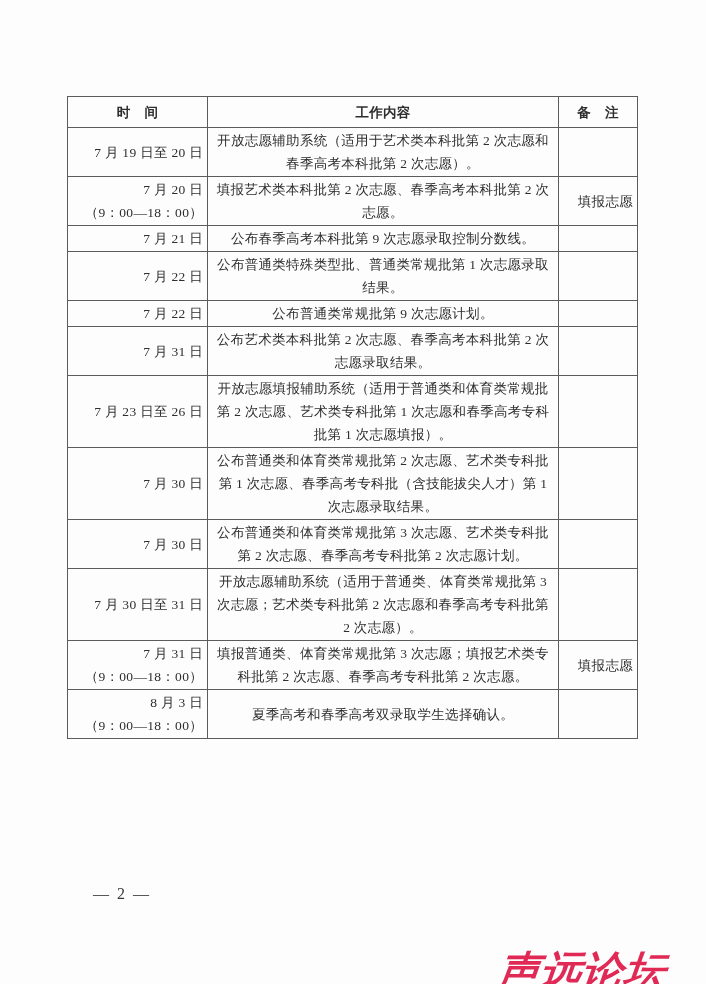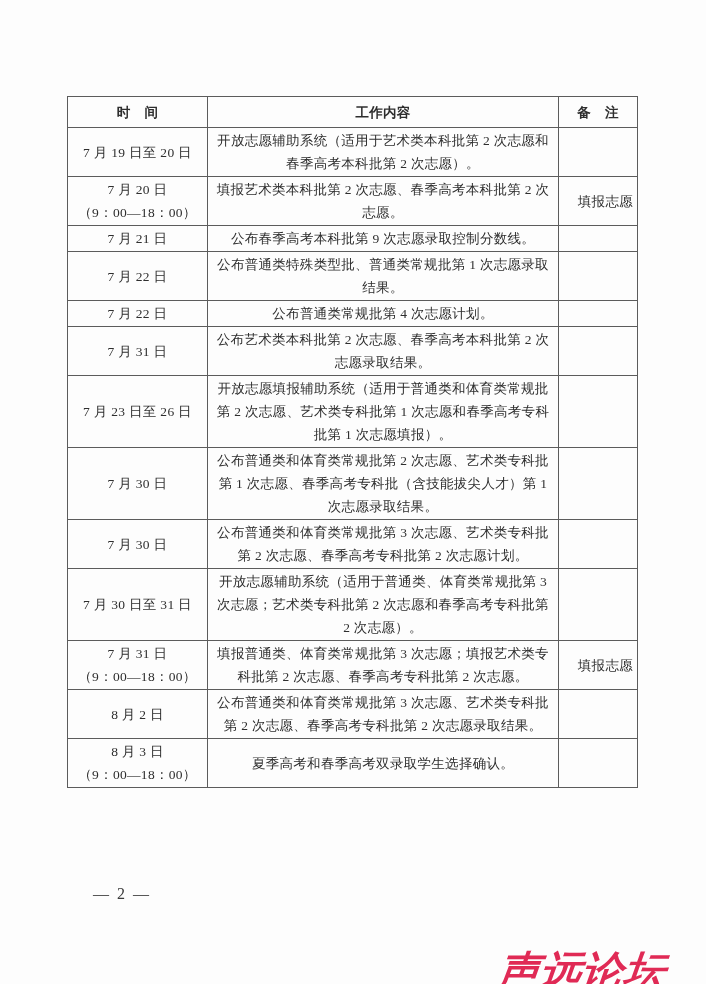--- a/index.html
+++ b/index.html
@@ -35,21 +35,21 @@
     vertical-align: middle;
     padding: 1px 4px;
     letter-spacing: 0.3px;
   }
   table.schedule th {
     font-weight: bold;
     text-align: center;
     height: 28px;
   }
   td.time {
-    text-align: center;
+    text-align: right;
     white-space: pre-line;
   }
   td.content {
     text-align: center;
     padding-left: 10px;
     padding-right: 7px;
   }
   td.note {
     text-align: right;
   }
@@ -114,21 +114,21 @@
         <td class="content">公布春季高考本科批第 9 次志愿录取控制分数线。</td>
         <td class="note"></td>
       </tr>
       <tr class="r2">
         <td class="time">7 月 22 日</td>
         <td class="content">公布普通类特殊类型批、普通类常规批第 1 次志愿录取结果。</td>
         <td class="note"></td>
       </tr>
       <tr class="r1">
         <td class="time">7 月 22 日</td>
-        <td class="content">公布普通类常规批第 4 次志愿计划。</td>
+        <td class="content">公布普通类常规批第 9 次志愿计划。</td>
         <td class="note"></td>
       </tr>
       <tr class="r2">
         <td class="time">7 月 31 日</td>
         <td class="content">公布艺术类本科批第 2 次志愿、春季高考本科批第 2 次志愿录取结果。</td>
         <td class="note"></td>
       </tr>
       <tr class="r3">
         <td class="time">7 月 23 日至 26 日</td>
         <td class="content">开放志愿填报辅助系统（适用于普通类和体育类常规批第 2 次志愿、艺术类专科批第 1 次志愿和春季高考专科批第 1 次志愿填报）。</td>
@@ -149,25 +149,20 @@
         <td class="content">开放志愿辅助系统（适用于普通类、体育类常规批第 3 次志愿；艺术类专科批第 2 次志愿和春季高考专科批第 2 次志愿）。</td>
         <td class="note"></td>
       </tr>
       <tr class="r2">
         <td class="time">7 月 31 日
 （9：00—18：00）</td>
         <td class="content">填报普通类、体育类常规批第 3 次志愿；填报艺术类专科批第 2 次志愿、春季高考专科批第 2 次志愿。</td>
         <td class="note">填报志愿</td>
       </tr>
       <tr class="r2">
-        <td class="time">8 月 2 日</td>
-        <td class="content">公布普通类和体育类常规批第 3 次志愿、艺术类专科批第 2 次志愿、春季高考专科批第 2 次志愿录取结果。</td>
-        <td class="note"></td>
-      </tr>
-      <tr class="r2">
         <td class="time">8 月 3 日
 （9：00—18：00）</td>
         <td class="content">夏季高考和春季高考双录取学生选择确认。</td>
         <td class="note"></td>
       </tr>
     </tbody>
   </table>
 
   <div class="pageno">— 2 —</div>
 

